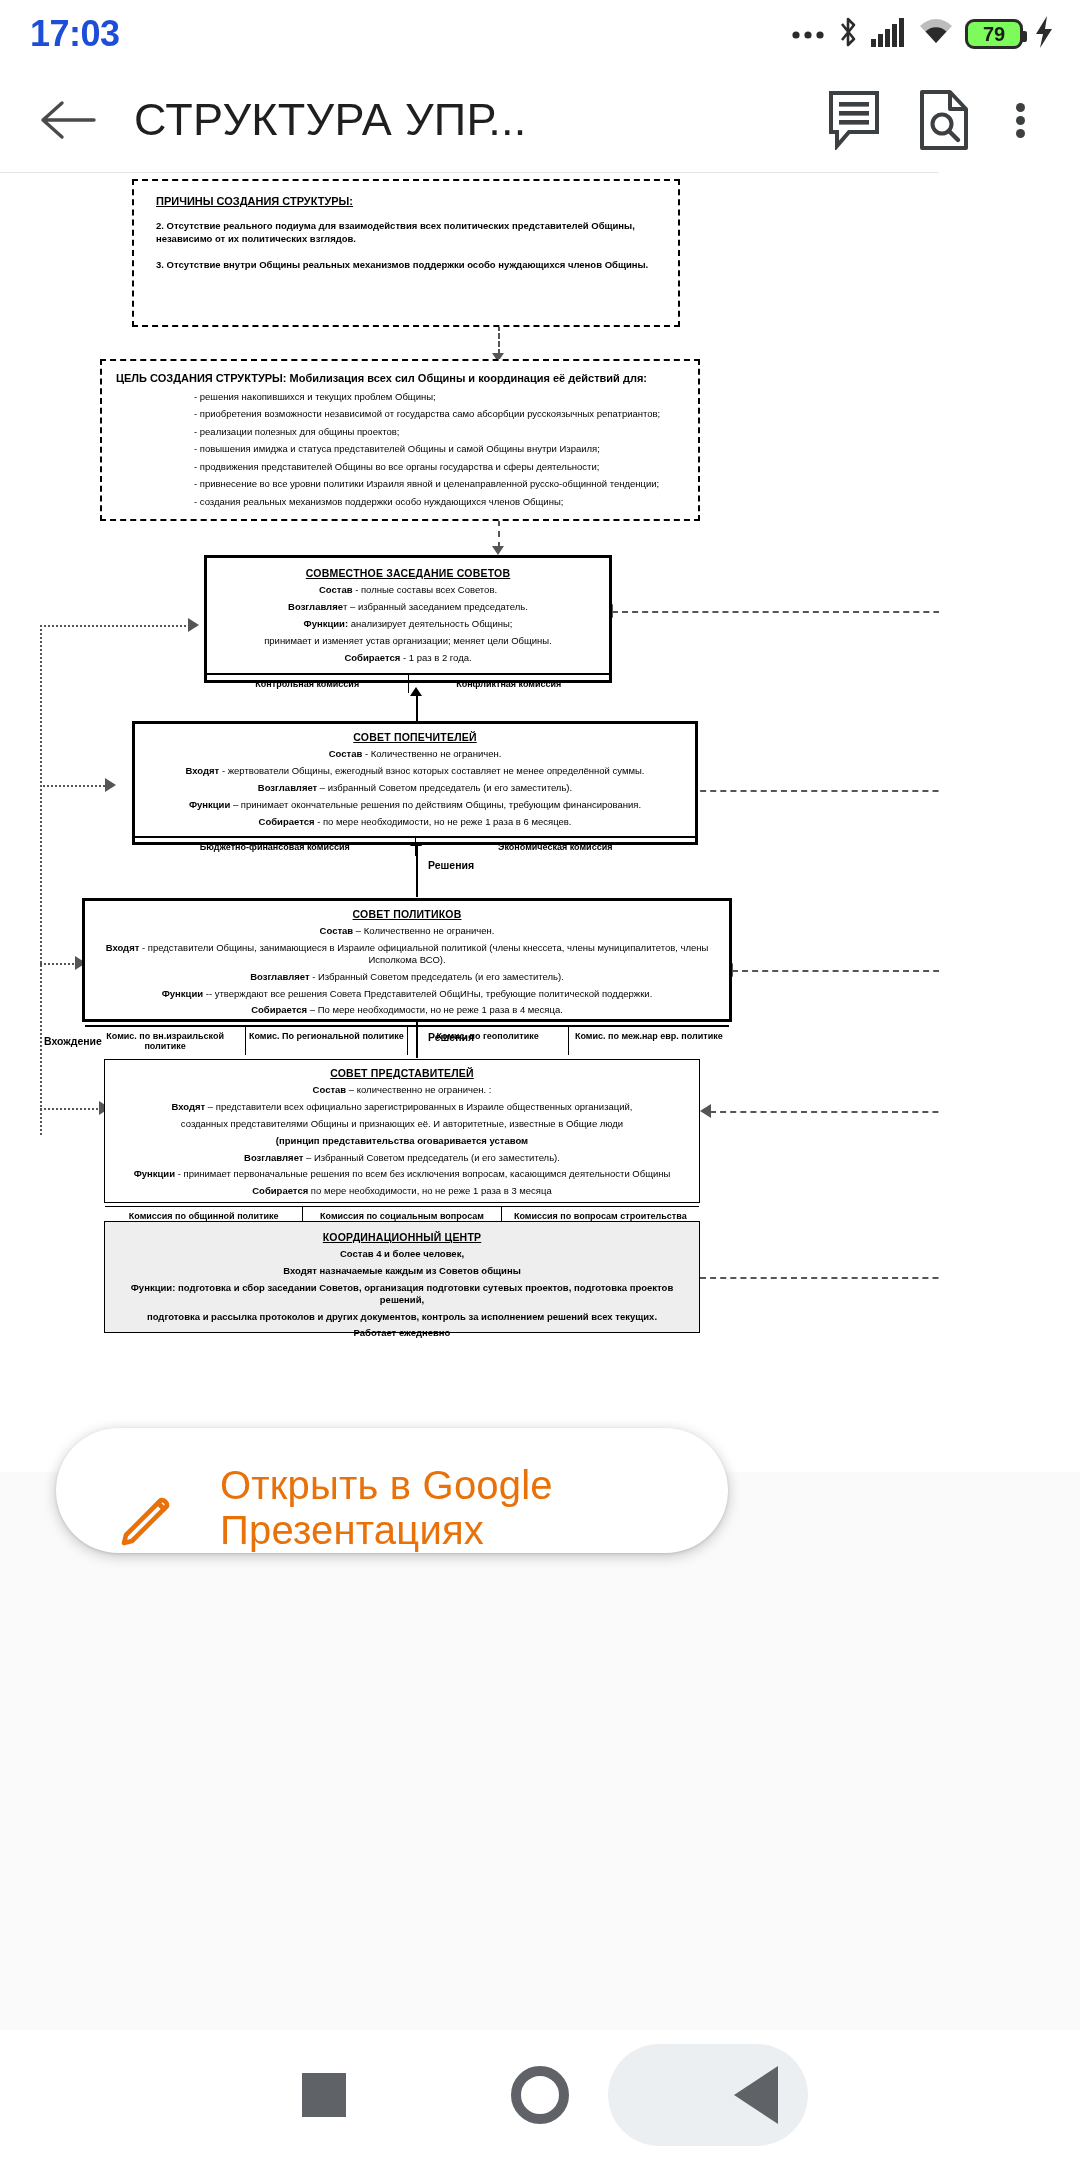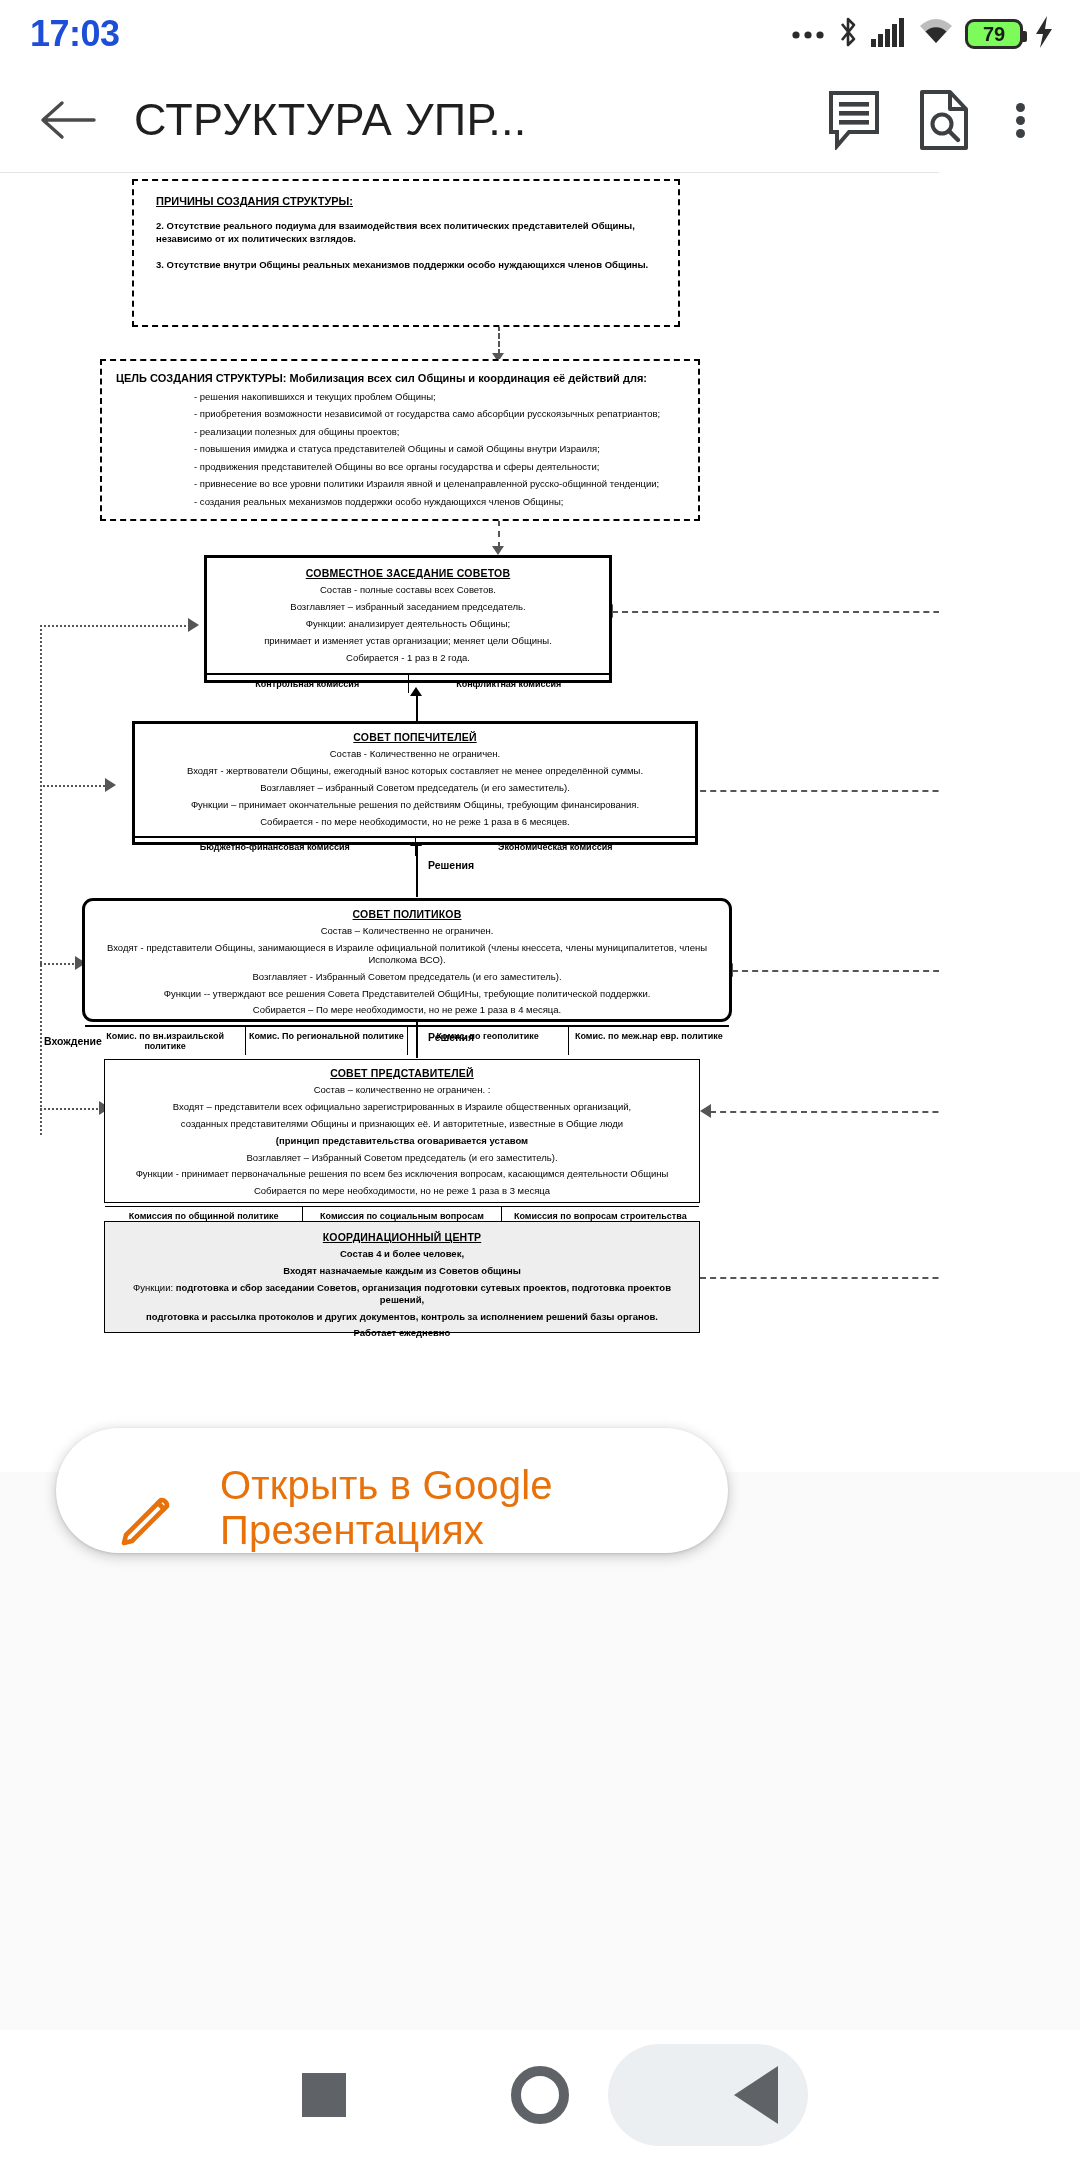--- a/index.html
+++ b/index.html
@@ -126,21 +126,21 @@
     text-decoration: underline;
     font-size: 10.5px;
     letter-spacing: 0.2px;
   }
   .ttl-left {
     text-align: left;
     font-weight: bold;
     font-size: 11px;
   }
   .ln { text-align: center; margin: 5px 0; line-height: 1.25; }
-  .ln b { font-weight: normal; }
+  .ln b { font-weight: bold; }
   .bul { text-align: left; margin: 6.5px 0 6.5px 78px; font-size: 9.5px; }
   .num { text-align: left; font-weight: bold; margin: 9px 0 0 0; line-height: 1.4; }
 
   .cmt-row {
     display: flex;
     border-top: 2.5px solid #000;
   }
   .cmt {
     flex: 1 1 0;
     text-align: center;
@@ -409,21 +409,21 @@
         <div class="ln"><b>Собирается</b><span> - по мере необходимости, но не реже 1 раза в 6 месяцев.</span></div>
       </div>
       <div class="cmt-row">
         <div class="cmt">Бюджетно-финансовая комиссия</div>
         <div class="cmt">Экономическая комиссия</div>
       </div>
     </div>
 
     <div class="blk edge-label" style="left:428px; top:686px;">Решения</div>
 
-    <div class="blk solid-box" style="left:82px; top:725px; width:650px; height:124px; display:flex; flex-direction:column;border-radius:11px;">
+    <div class="blk solid-box" style="left:82px; top:725px; width:650px; height:124px; display:flex; flex-direction:column;">
       <div style="flex:1 1 auto; padding:7px 6px 4px 6px;">
         <div class="ttl">СОВЕТ ПОЛИТИКОВ</div>
         <div class="ln"><b>Состав</b><span> – Количественно не ограничен.</span></div>
         <div class="ln"><b>Входят</b><span> - представители Общины, занимающиеся в Израиле официальной политикой (члены кнессета, члены муниципалитетов, члены Исполкома ВСО).</span></div>
         <div class="ln"><b>Возглавляет</b><span> - Избранный Советом председатель (и его заместитель).</span></div>
         <div class="ln"><b>Функции</b><span> -- утверждают все решения Совета Представителей ОбщИНы, требующие политической поддержки.</span></div>
         <div class="ln"><b>Собирается</b><span> – По мере необходимости, но не реже 1 раза в 4 месяца.</span></div>
       </div>
       <div class="cmt-row">
         <div class="cmt">Комис. по вн.израильской политике</div>
@@ -453,21 +453,21 @@
         <div class="cmt">Комиссия по социальным вопросам</div>
         <div class="cmt">Комиссия по вопросам строительства</div>
       </div>
     </div>
 
     <div class="blk gray-box" style="left:104px; top:1048px; width:596px; height:112px; padding:9px 12px;">
       <div class="ttl">КООРДИНАЦИОННЫЙ ЦЕНТР</div>
       <div class="ln"><span style="font-weight:bold">Состав 4 и более человек,</span></div>
       <div class="ln"><span style="font-weight:bold">Входят назначаемые каждым из Советов общины</span></div>
       <div class="ln"><b>Функции:</b><span style="font-weight:bold">  подготовка и сбор заседании Советов, организация подготовки сутевых проектов, подготовка проектов решений,</span></div>
-      <div class="ln"><span style="font-weight:bold">подготовка и рассылка протоколов и других документов, контроль за исполнением решений базы органов.</span></div>
+      <div class="ln"><span style="font-weight:bold">подготовка и рассылка протоколов и других документов, контроль за исполнением решений всех текущих.</span></div>
       <div class="ln"><span style="font-weight:bold">Работает ежедневно</span></div>
     </div>
 
   </div>
 </div>
 
 <div id="page-bg-bottom"></div>
 
 <div id="open-cta">
   <span>

